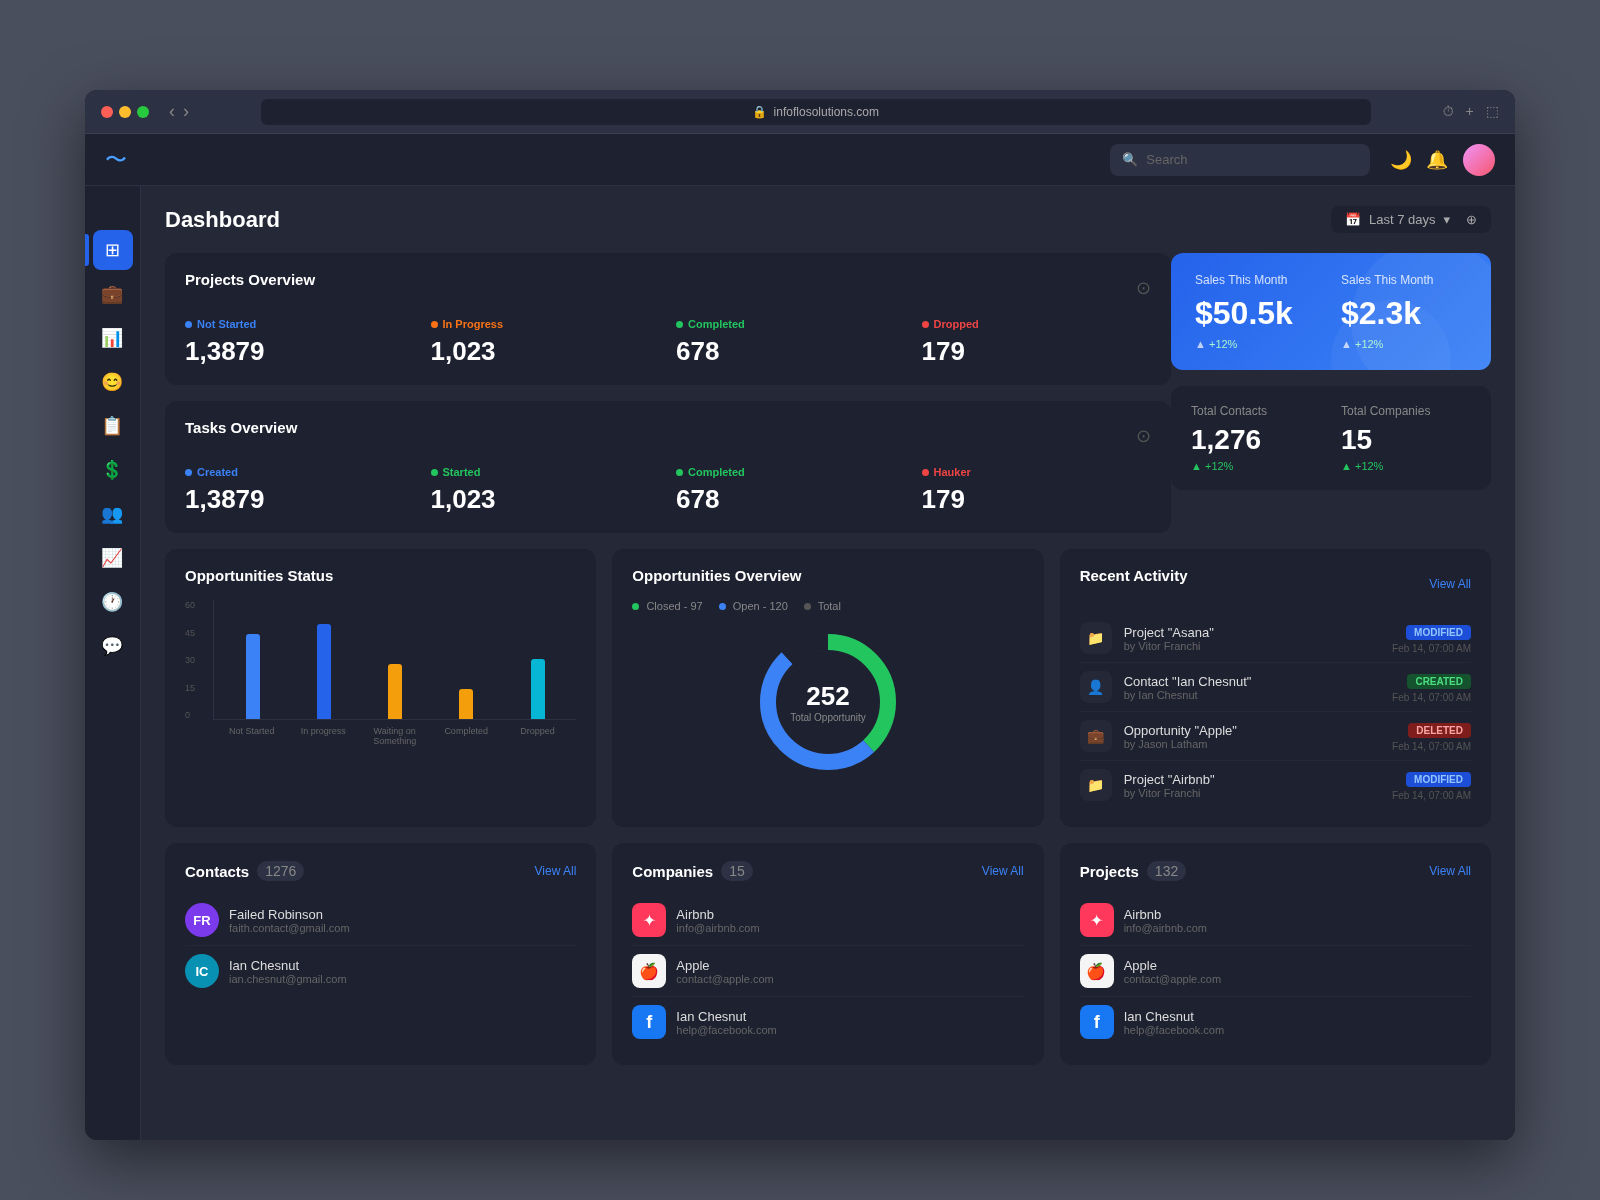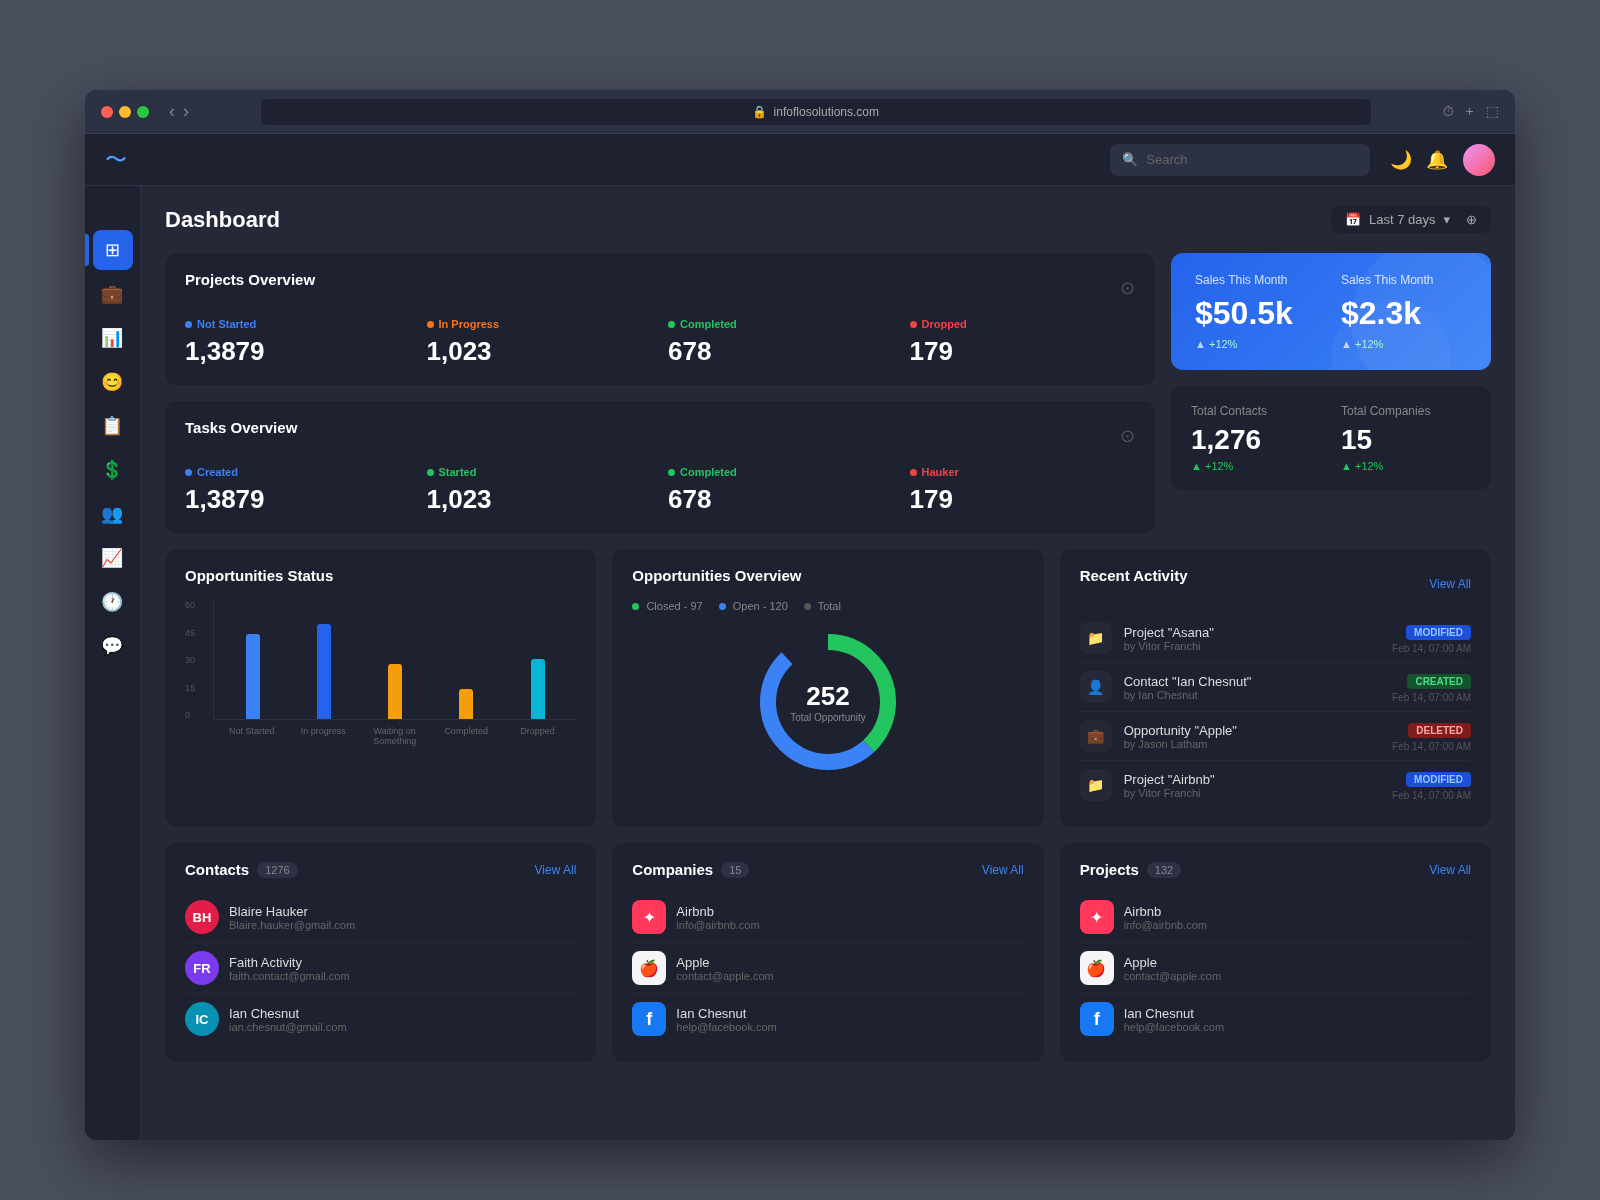--- a/index.html
+++ b/index.html
@@ -147,21 +147,21 @@
     .date-filter {
       display: flex; align-items: center; gap: 8px;
       background: #1e2130; border-radius: 8px; padding: 6px 14px;
       color: #aaa; font-size: 13px; cursor: pointer;
     }
 
     
     .cards-row {
       display: grid;
       grid-template-columns: 1fr 320px;
-      gap: 16px;
+      gap: 0;
       margin-bottom: 16px;
     }
 
     .card {
       background: #1e2130;
       border-radius: 12px;
       padding: 18px 20px;
     }
 
     .card-title {
@@ -299,21 +299,21 @@
       padding: 18px 20px;
     }
     .list-header {
       display: flex; align-items: center; justify-content: space-between;
       margin-bottom: 14px;
     }
     .list-title-area { display: flex; align-items: center; gap: 8px; }
     .list-title { color: #fff; font-size: 15px; font-weight: 600; }
     .count-badge {
       background: #2d3144; color: #888;
-      font-size: 11px; padding: 2px 8px; border-radius: 10px; text-align: center;
+      font-size: 14px; padding: 2px 8px; border-radius: 10px; text-align: center;
     }
     .contact-item {
       display: flex; align-items: center; gap: 10px;
       padding: 8px 0; border-bottom: 1px solid #252836;
     }
     .contact-item:last-child { border-bottom: none; }
     .contact-avatar {
       width: 34px; height: 34px; border-radius: 50%;
       overflow: hidden; flex-shrink: 0;
       display: flex; align-items: center; justify-content: center;
@@ -679,32 +679,25 @@
 
           <div class="list-card">
             <div class="list-header">
               <div class="list-title-area">
                 <span class="list-title">Contacts</span>
                 <span class="count-badge">1276</span>
               </div>
               <a class="view-all">View All</a>
             </div>
 
-            <div class="contact-item">
-              <div class="contact-avatar" style="background:#e11d48;">BH</div>
-              <div class="contact-info">
-                <div class="contact-name">Blaire Hauker</div>
-                <div class="contact-email">Blaire.hauker@gmail.com</div>
-              </div>
-            </div>
 
             <div class="contact-item">
               <div class="contact-avatar" style="background:#7c3aed;">FR</div>
               <div class="contact-info">
-                <div class="contact-name">Faith Activity</div>
+                <div class="contact-name">Failed Robinson</div>
                 <div class="contact-email">faith.contact@gmail.com</div>
               </div>
             </div>
 
             <div class="contact-item">
               <div class="contact-avatar" style="background:#0891b2;">IC</div>
               <div class="contact-info">
                 <div class="contact-name">Ian Chesnut</div>
                 <div class="contact-email">ian.chesnut@gmail.com</div>
               </div>

